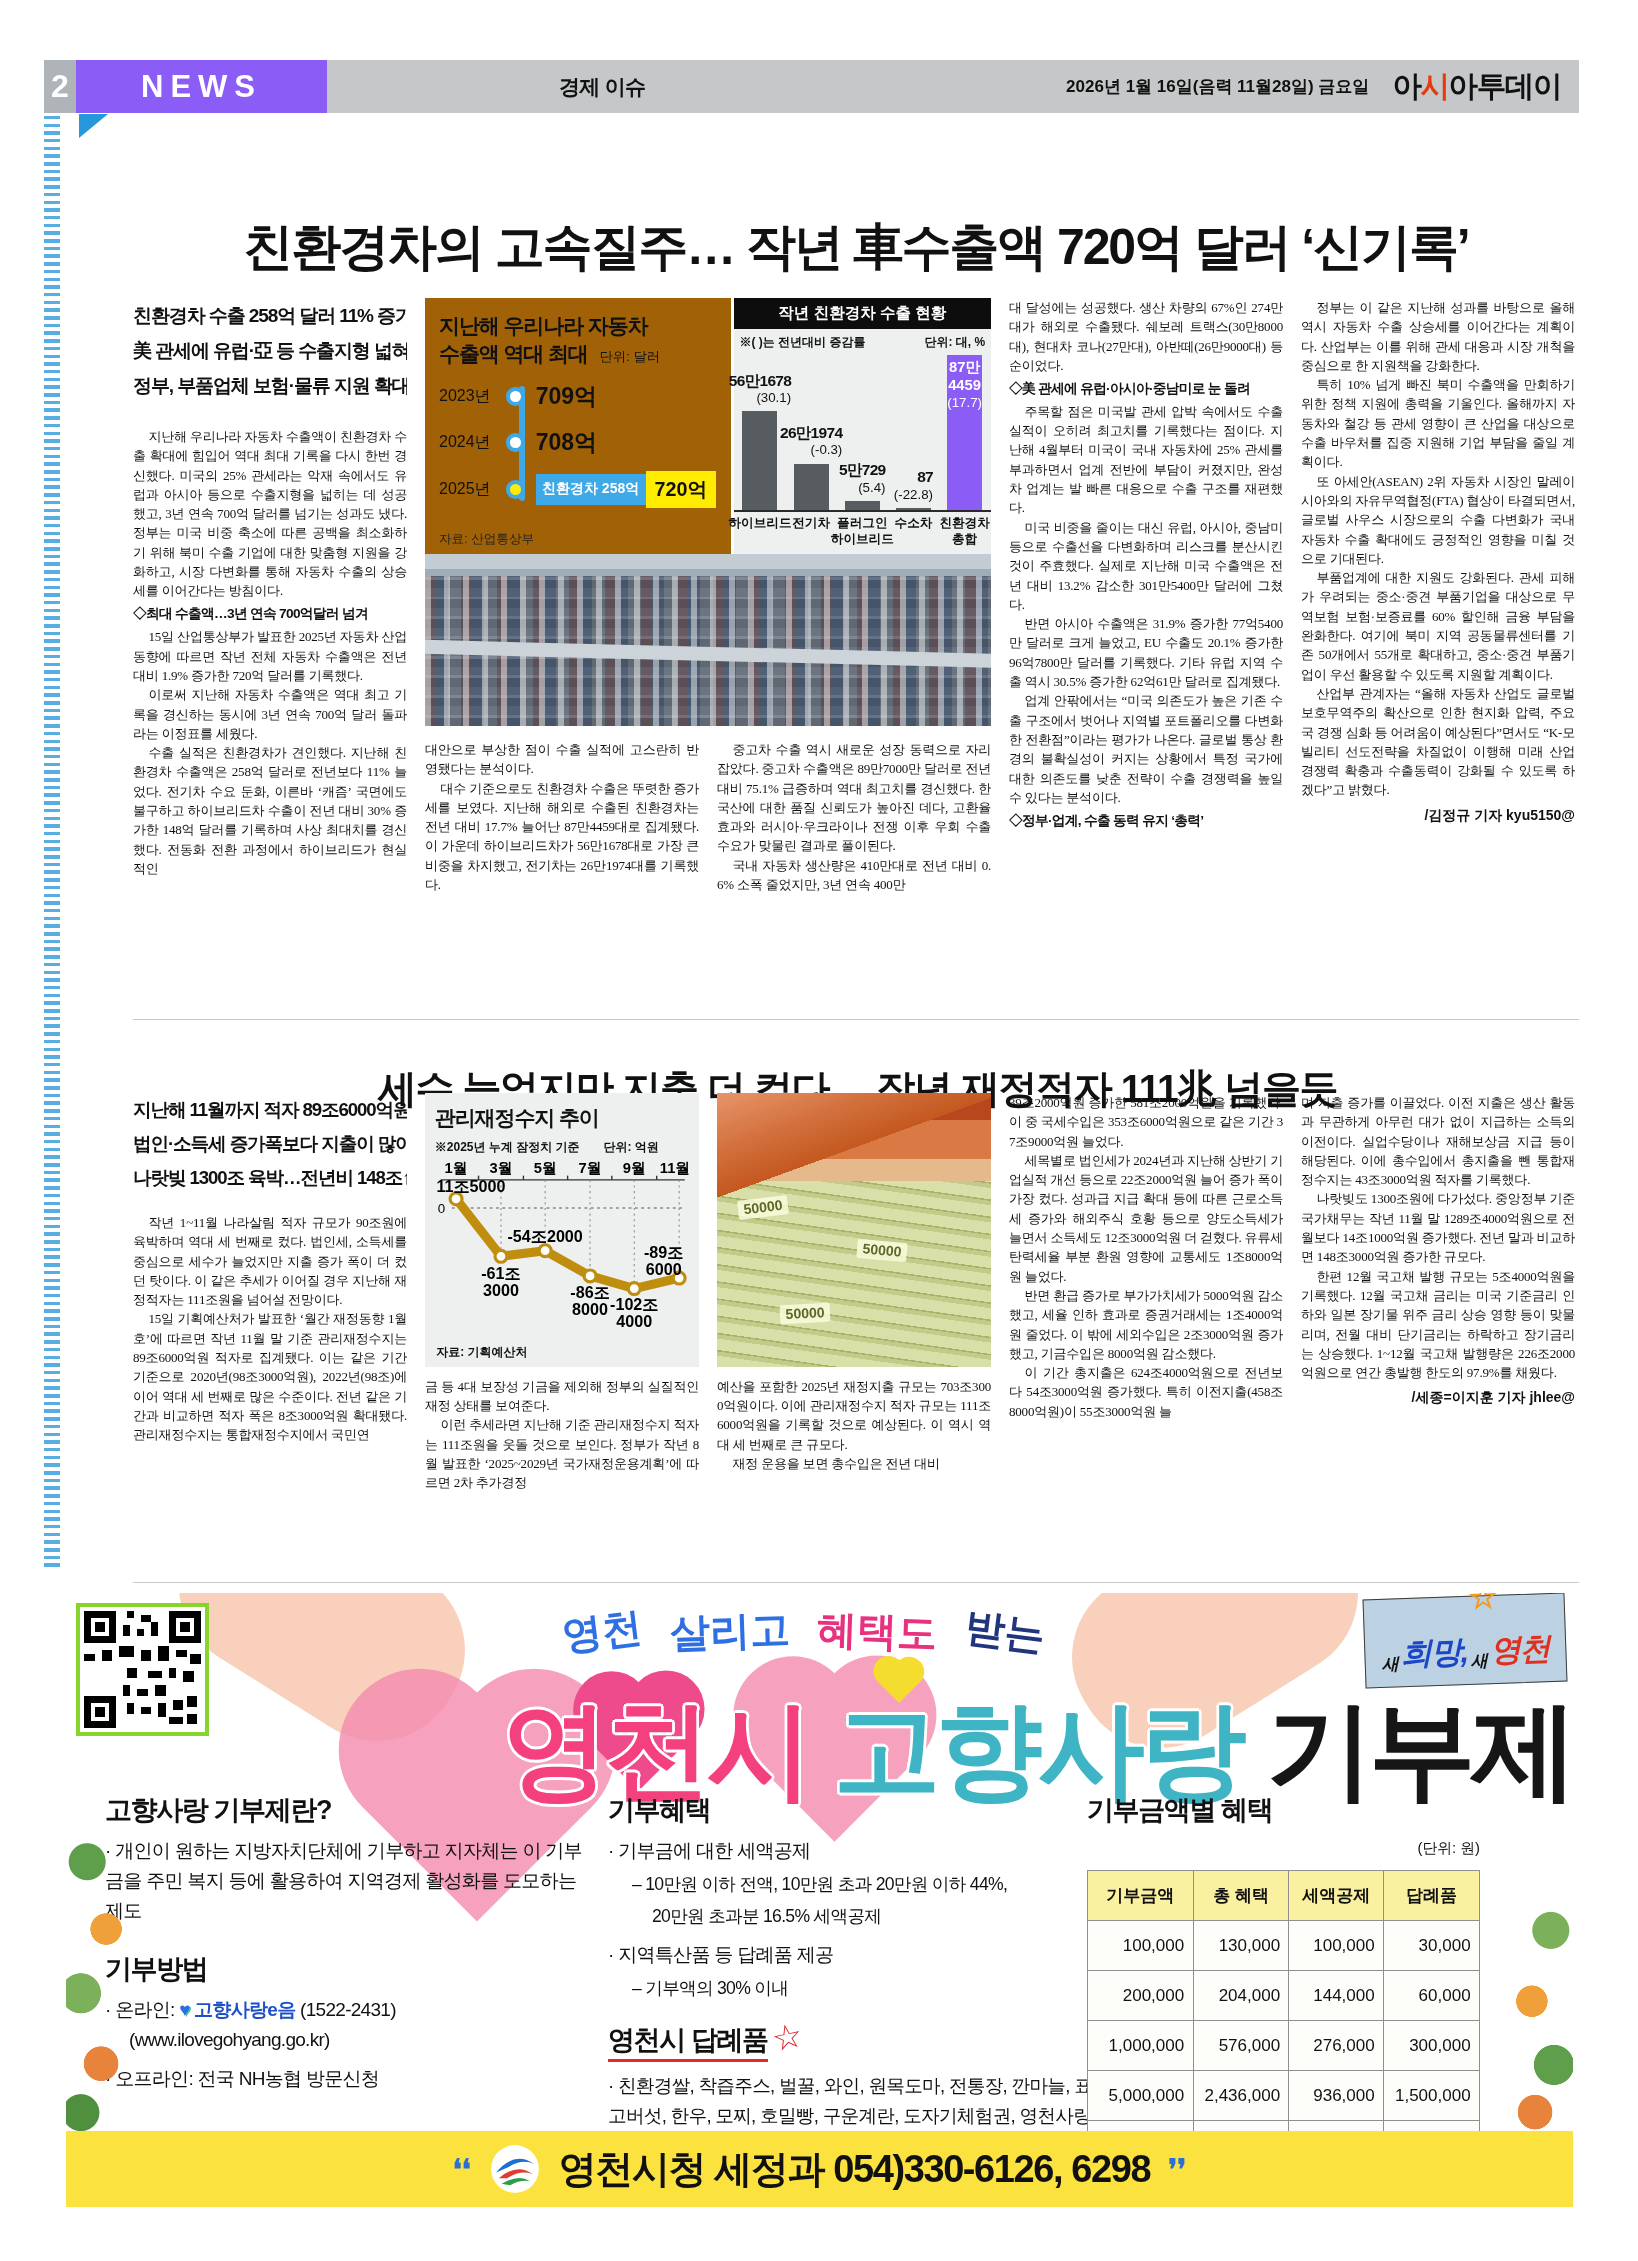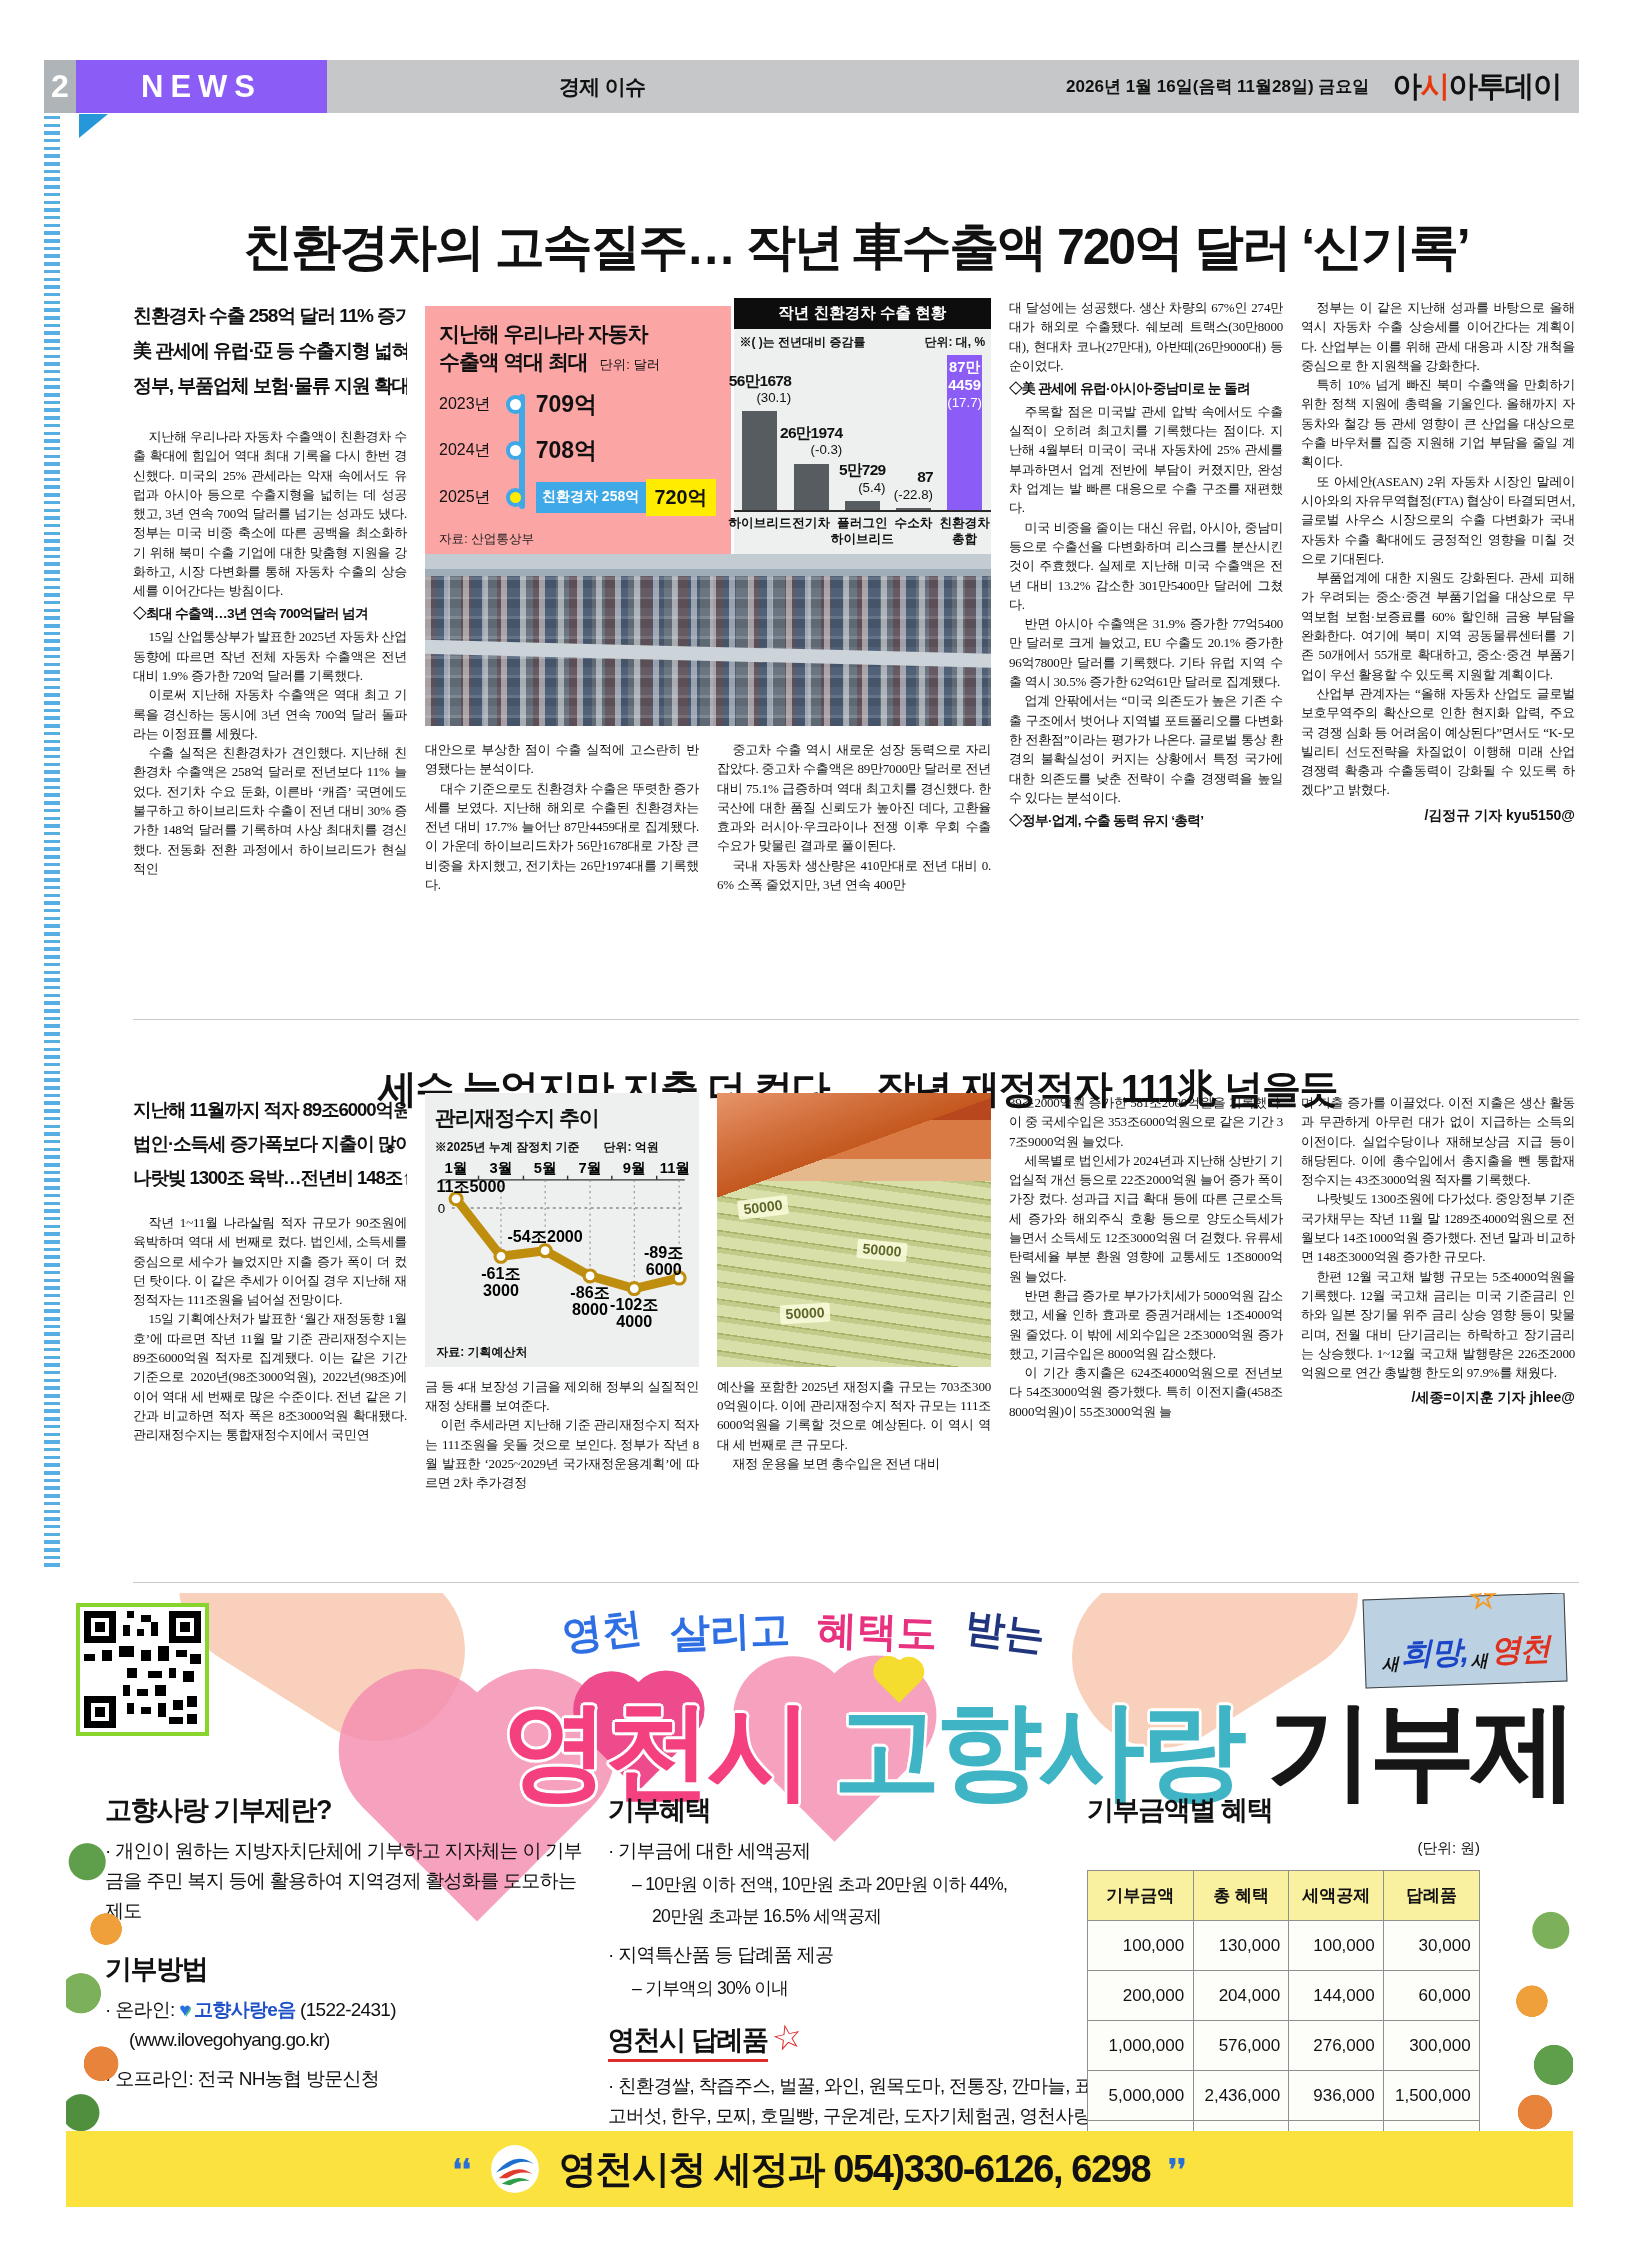--- a/index.html
+++ b/index.html
@@ -32,21 +32,21 @@
   .colgroup{width:566px;flex:none;overflow:hidden;}
   .subhead{font-size:19px;font-weight:800;line-height:35px;letter-spacing:-1.1px;margin-bottom:24px;white-space:nowrap;}
   .bp{font-size:13px;line-height:19.3px;text-align:justify;word-break:break-all;margin:0;
       text-indent:15.5px;letter-spacing:-0.2px;font-family:"Liberation Serif",serif;}
   .bp.noind{text-indent:0;}
   .bh{font-size:13.7px;font-weight:800;line-height:19.7px;margin:3.5px 0;letter-spacing:-0.7px;
       font-family:"Liberation Sans",sans-serif;}
   .byline{font-size:14px;font-weight:700;text-align:right;margin-top:7px;font-family:"Liberation Sans",sans-serif;}
   
   .ig{width:566px;height:256px;display:flex;gap:2.8px;}
-  .igl{width:306px;background:#fca5a5;padding:14px 9.8px 8.4px 14px;position:relative;box-sizing:border-box;margin-top:8px;}
+  .igl{width:306px;background:#a16207;padding:14px 9.8px 8.4px 14px;position:relative;box-sizing:border-box;}
   .igl-t{font-size:21px;font-weight:800;line-height:28px;letter-spacing:-1.1px;}
   .unit{font-size:13.3px;font-weight:400;margin-left:7px;letter-spacing:0;}
   .tline{position:relative;height:135px;margin-top:9.8px;}
   .vline{position:absolute;left:80px;top:5.6px;height:115px;width:6.3px;border-radius:4.2px;background:#3fa8e6;}
   .trow{position:absolute;left:0;display:flex;align-items:center;height:31px;}
   .yr{width:67px;font-size:16px;}
   .tdot{width:10.5px;height:10.5px;border-radius:50%;background:#fff;border:4.2px solid #3fa8e6;margin-right:11.2px;flex:none;}
   .tdot.y{background:#ffec00;}
   .tv{font-size:23px;font-weight:700;}
   .bbox{background:#3fa8e6;color:#fff;font-size:14px;font-weight:700;padding:6.3px 6.3px;white-space:nowrap;}

